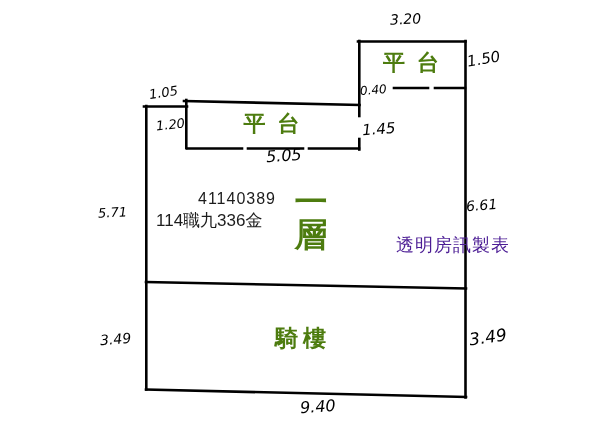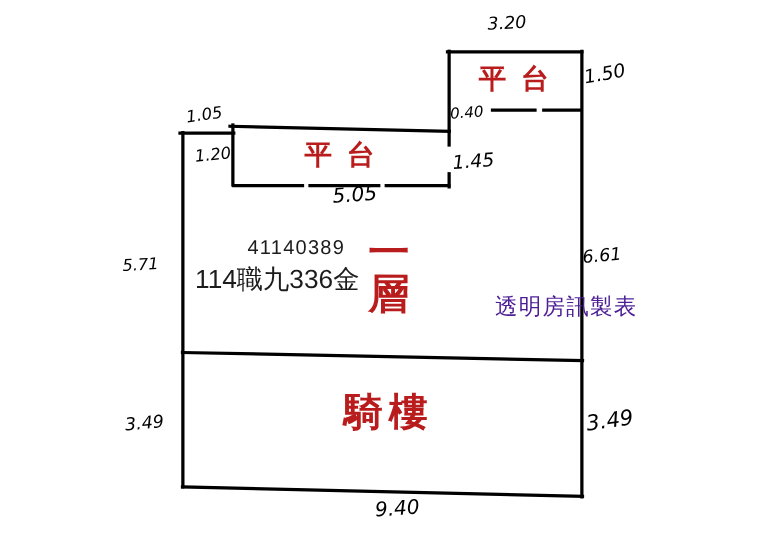--- a/index.html
+++ b/index.html
@@ -15,34 +15,34 @@
   .canvas svg { position: absolute; left: 0; top: 0; }
 
   
   .printed {
     position: absolute;
     font-family: "Liberation Sans", "DejaVu Sans", sans-serif;
     color: #1c1c1c;
     white-space: nowrap;
   }
   #case-number { left: 167px; top: 190px; font-size: 16px; letter-spacing: 1px; margin-left: 31px; }
-  #case-title  { left: 156px; top: 209px; font-size: 21px; }
+  #case-title  { left: 156px; top: 209px; font-size: 17px; }
   #watermark   { left: 396px; top: 233px; font-size: 18px; letter-spacing: 1px; color: #4c1d95; }
 
   
   .room-label {
     position: absolute;
     font-family: "DejaVu Sans", sans-serif;
     font-weight: 700;
-    color: #b91c1c;
+    color: #4d7c0f;
     white-space: nowrap;
   }
   #label-platform-top  { left: 358px; top: 48px;  width: 108px; text-align: center; font-size: 22px; letter-spacing: 12px; padding-left: 10px; box-sizing: border-box; }
   #label-platform-left { left: 186px; top: 109px; width: 173px; text-align: center; font-size: 22px; letter-spacing: 12px; padding-left: 10px; box-sizing: border-box; }
-  #label-arcade        { left: 275px; top: 309px; font-size: 31px; letter-spacing: 5px; }
+  #label-arcade        { left: 275px; top: 323px; font-size: 23px; letter-spacing: 5px; }
   #label-floor {
     left: 288px; top: 184px;
     font-size: 33px; font-weight: 700;
     writing-mode: vertical-rl;
     text-orientation: upright;
     letter-spacing: 9px;
     white-space: nowrap;
   }
 
   

